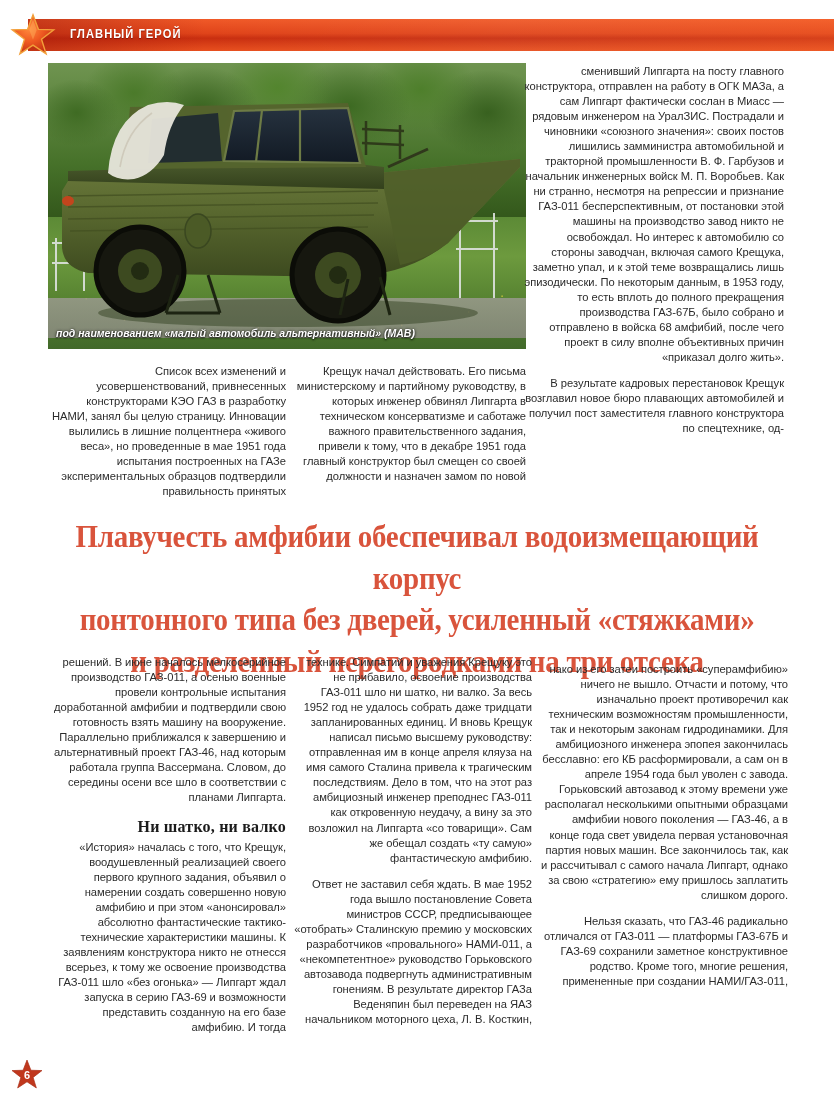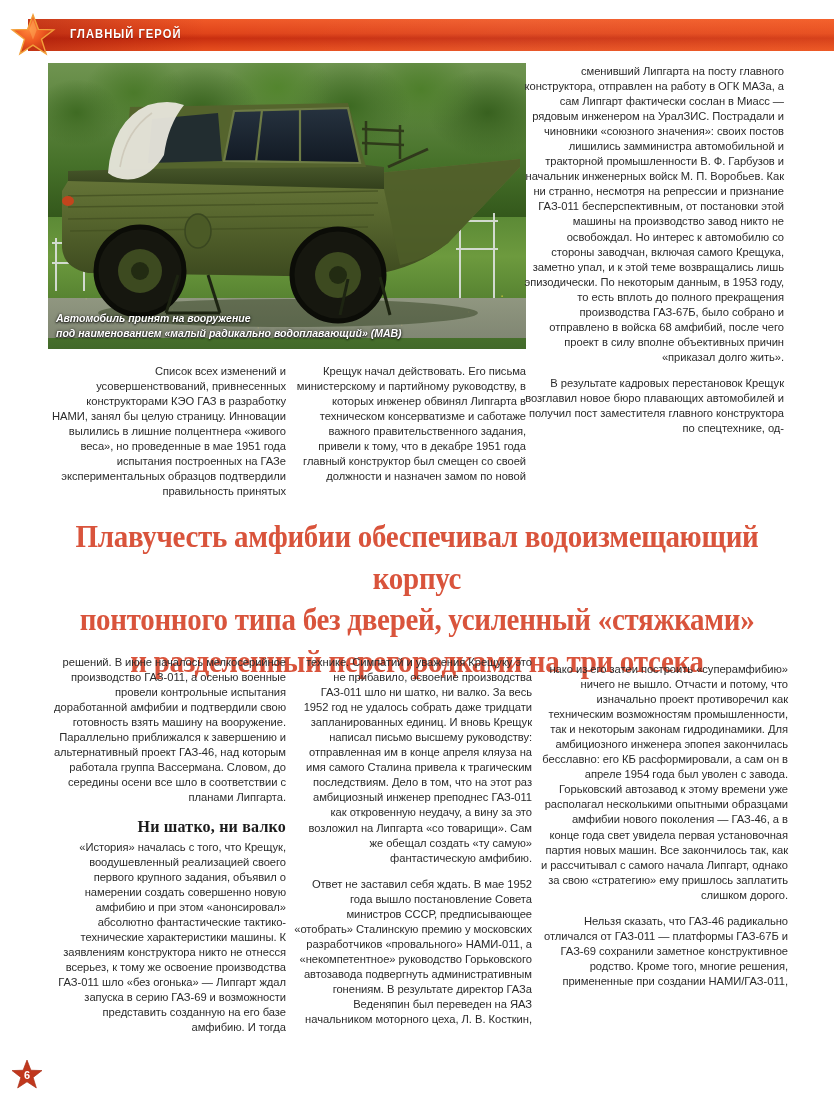--- a/index.html
+++ b/index.html
@@ -306,22 +306,21 @@
         <line x1="160" y1="212" x2="172" y2="250"></line>
         <line x1="118" y1="250" x2="172" y2="250"></line>
         <line x1="300" y1="216" x2="292" y2="252"></line>
         <line x1="332" y1="214" x2="342" y2="252"></line>
       </g>
 
       <ellipse cx="20" cy="138" rx="6" ry="5" fill="#c2451d"></ellipse>
     </svg>
 
     <div class="photo-caption">
-      <div>Автомобиль принят на вооружение</div>
-      <div>под наименованием «малый радикально водоплавающий» (МАВ)</div>
+      <div>под наименованием «малый автомобиль альтернативный» (МАВ)</div>
     </div>
   </div>
 
   <div class="col top-col-1">
     <p>Список всех изменений и усовершенствований, привнесенных конструкторами КЭО ГАЗ в разработку НАМИ, занял бы целую страницу. Инновации вылились в лишние полцентнера «живого веса», но проведенные в мае 1951 года испытания построенных на ГАЗе экспериментальных образцов подтвердили правильность принятых</p>
   </div>
 
   <div class="col top-col-2">
     <p>Крещук начал действовать. Его письма министерскому и партийному руководству, в которых инженер обвинял Липгарта в техническом консерватизме и саботаже важного правительственного задания, привели к тому, что в декабре 1951 года главный конструктор был смещен со своей должности и назначен замом по новой</p>
   </div>

